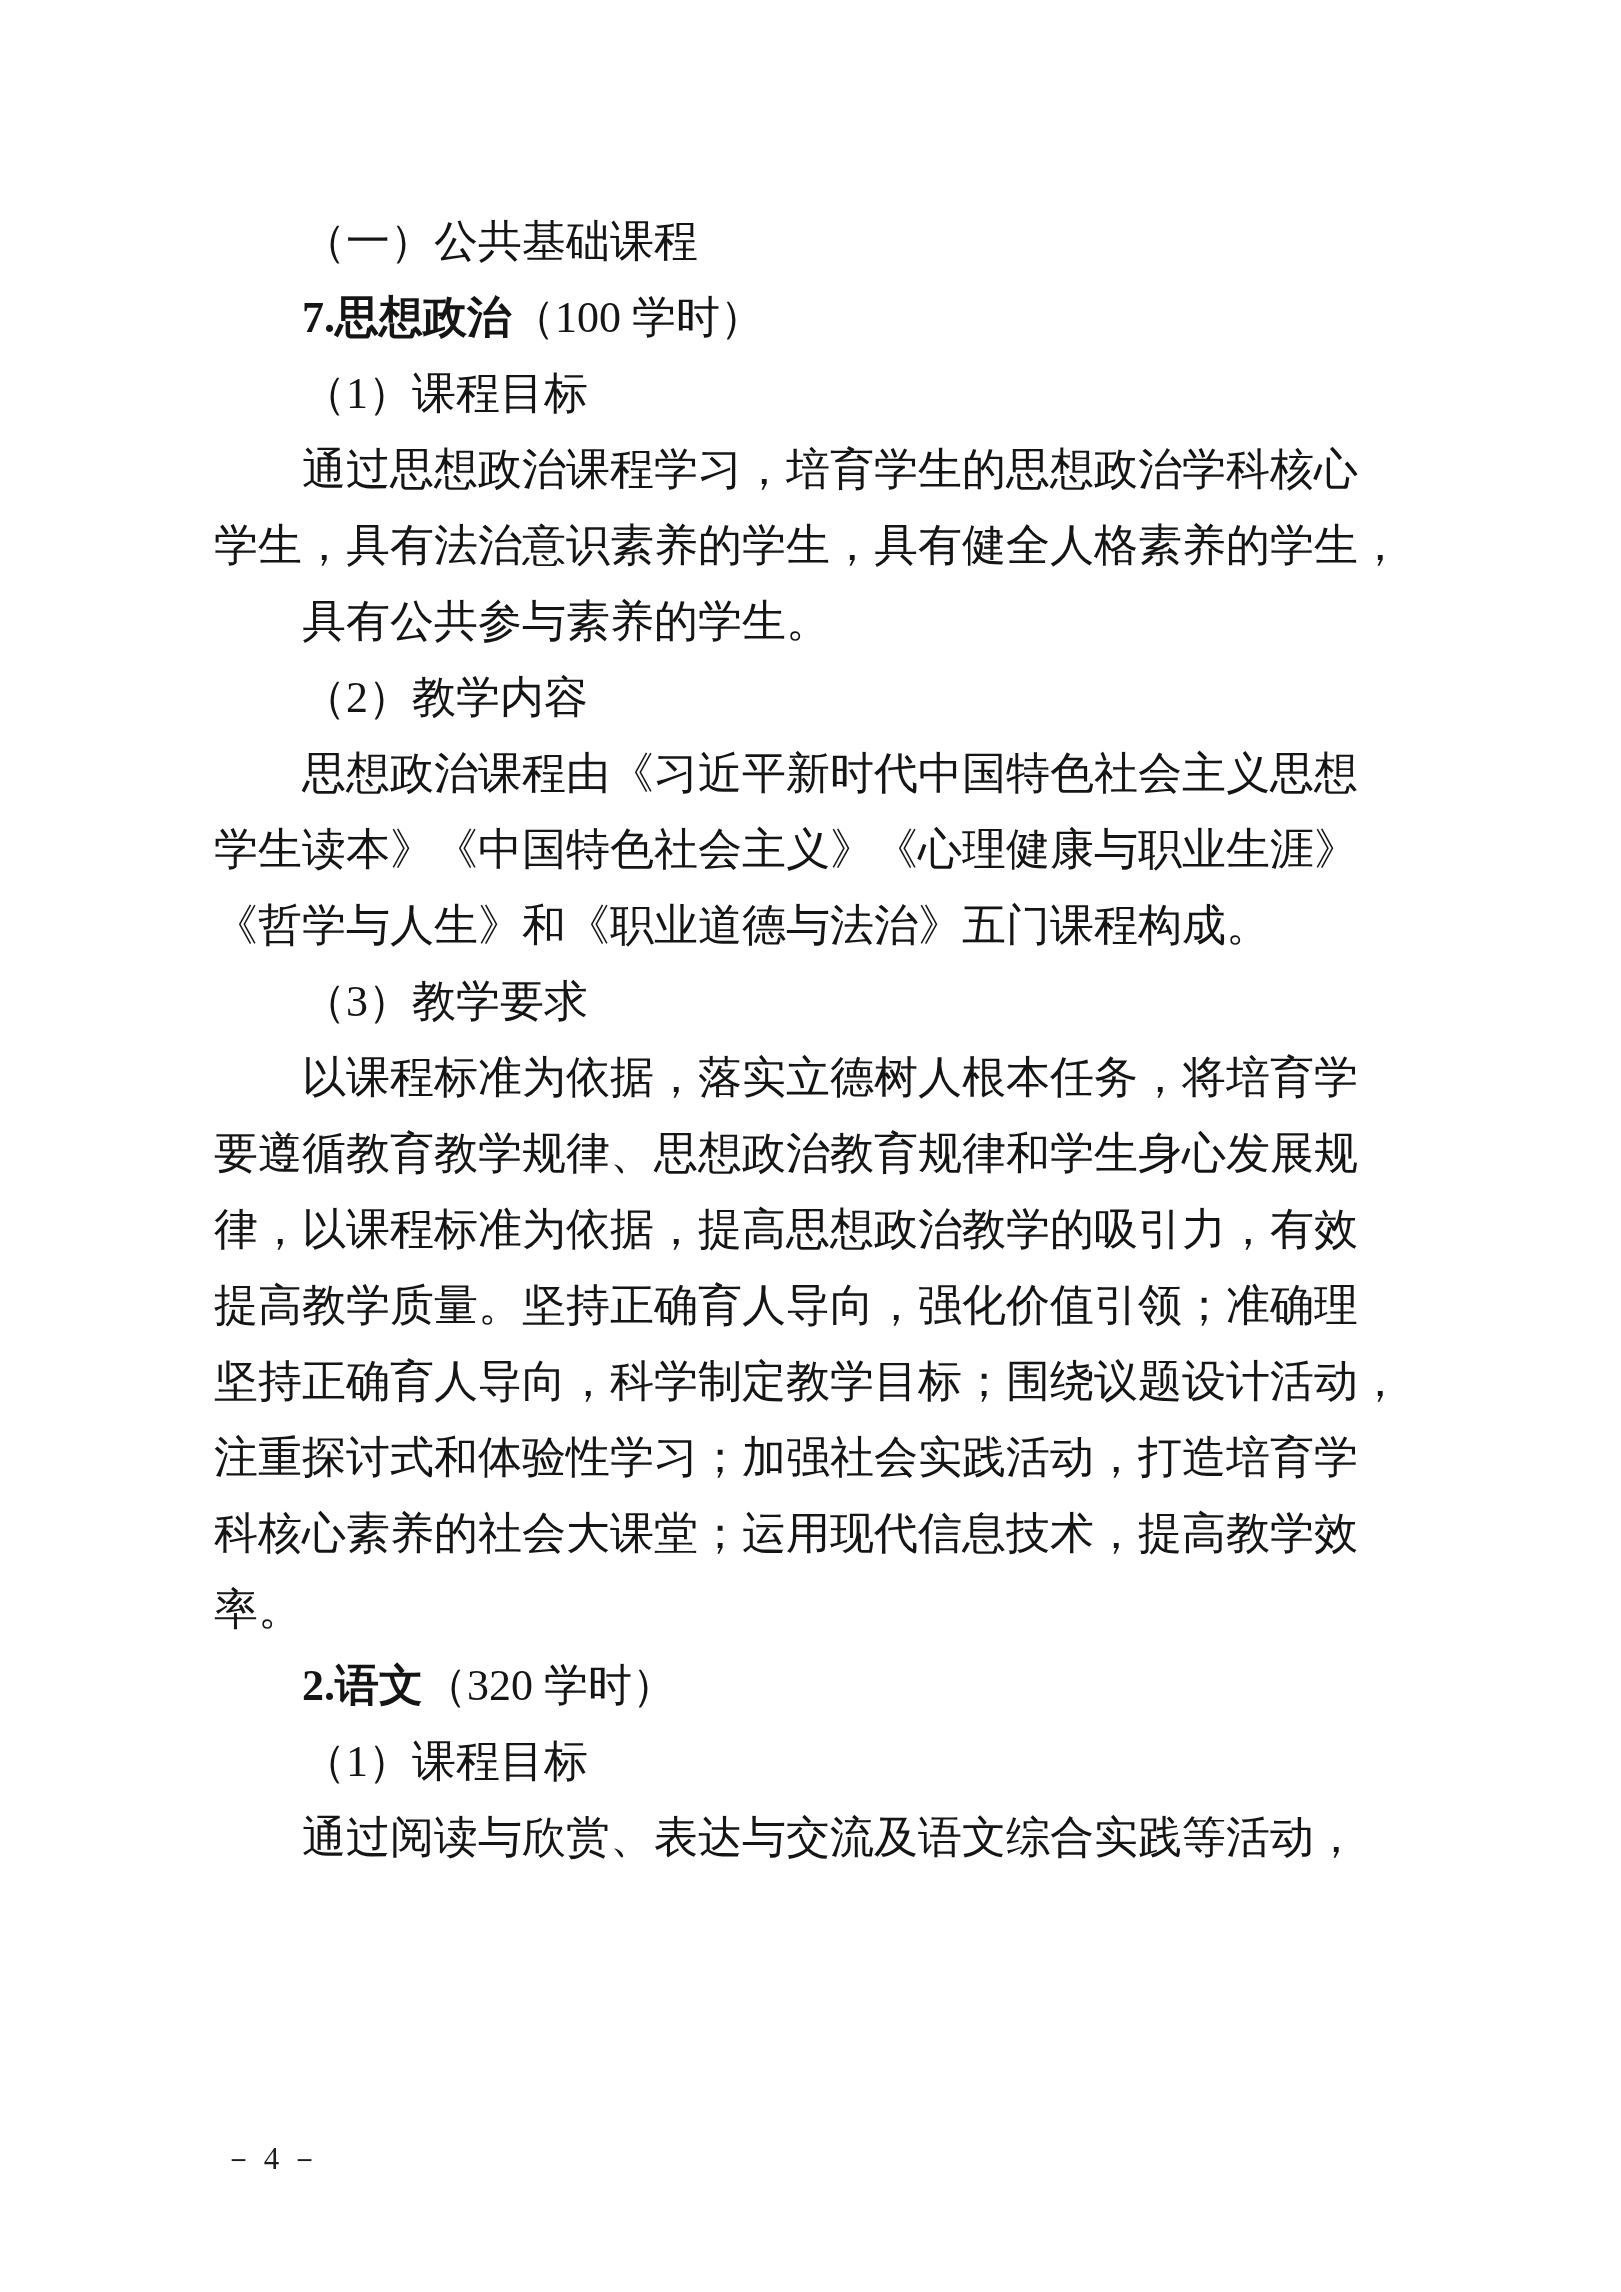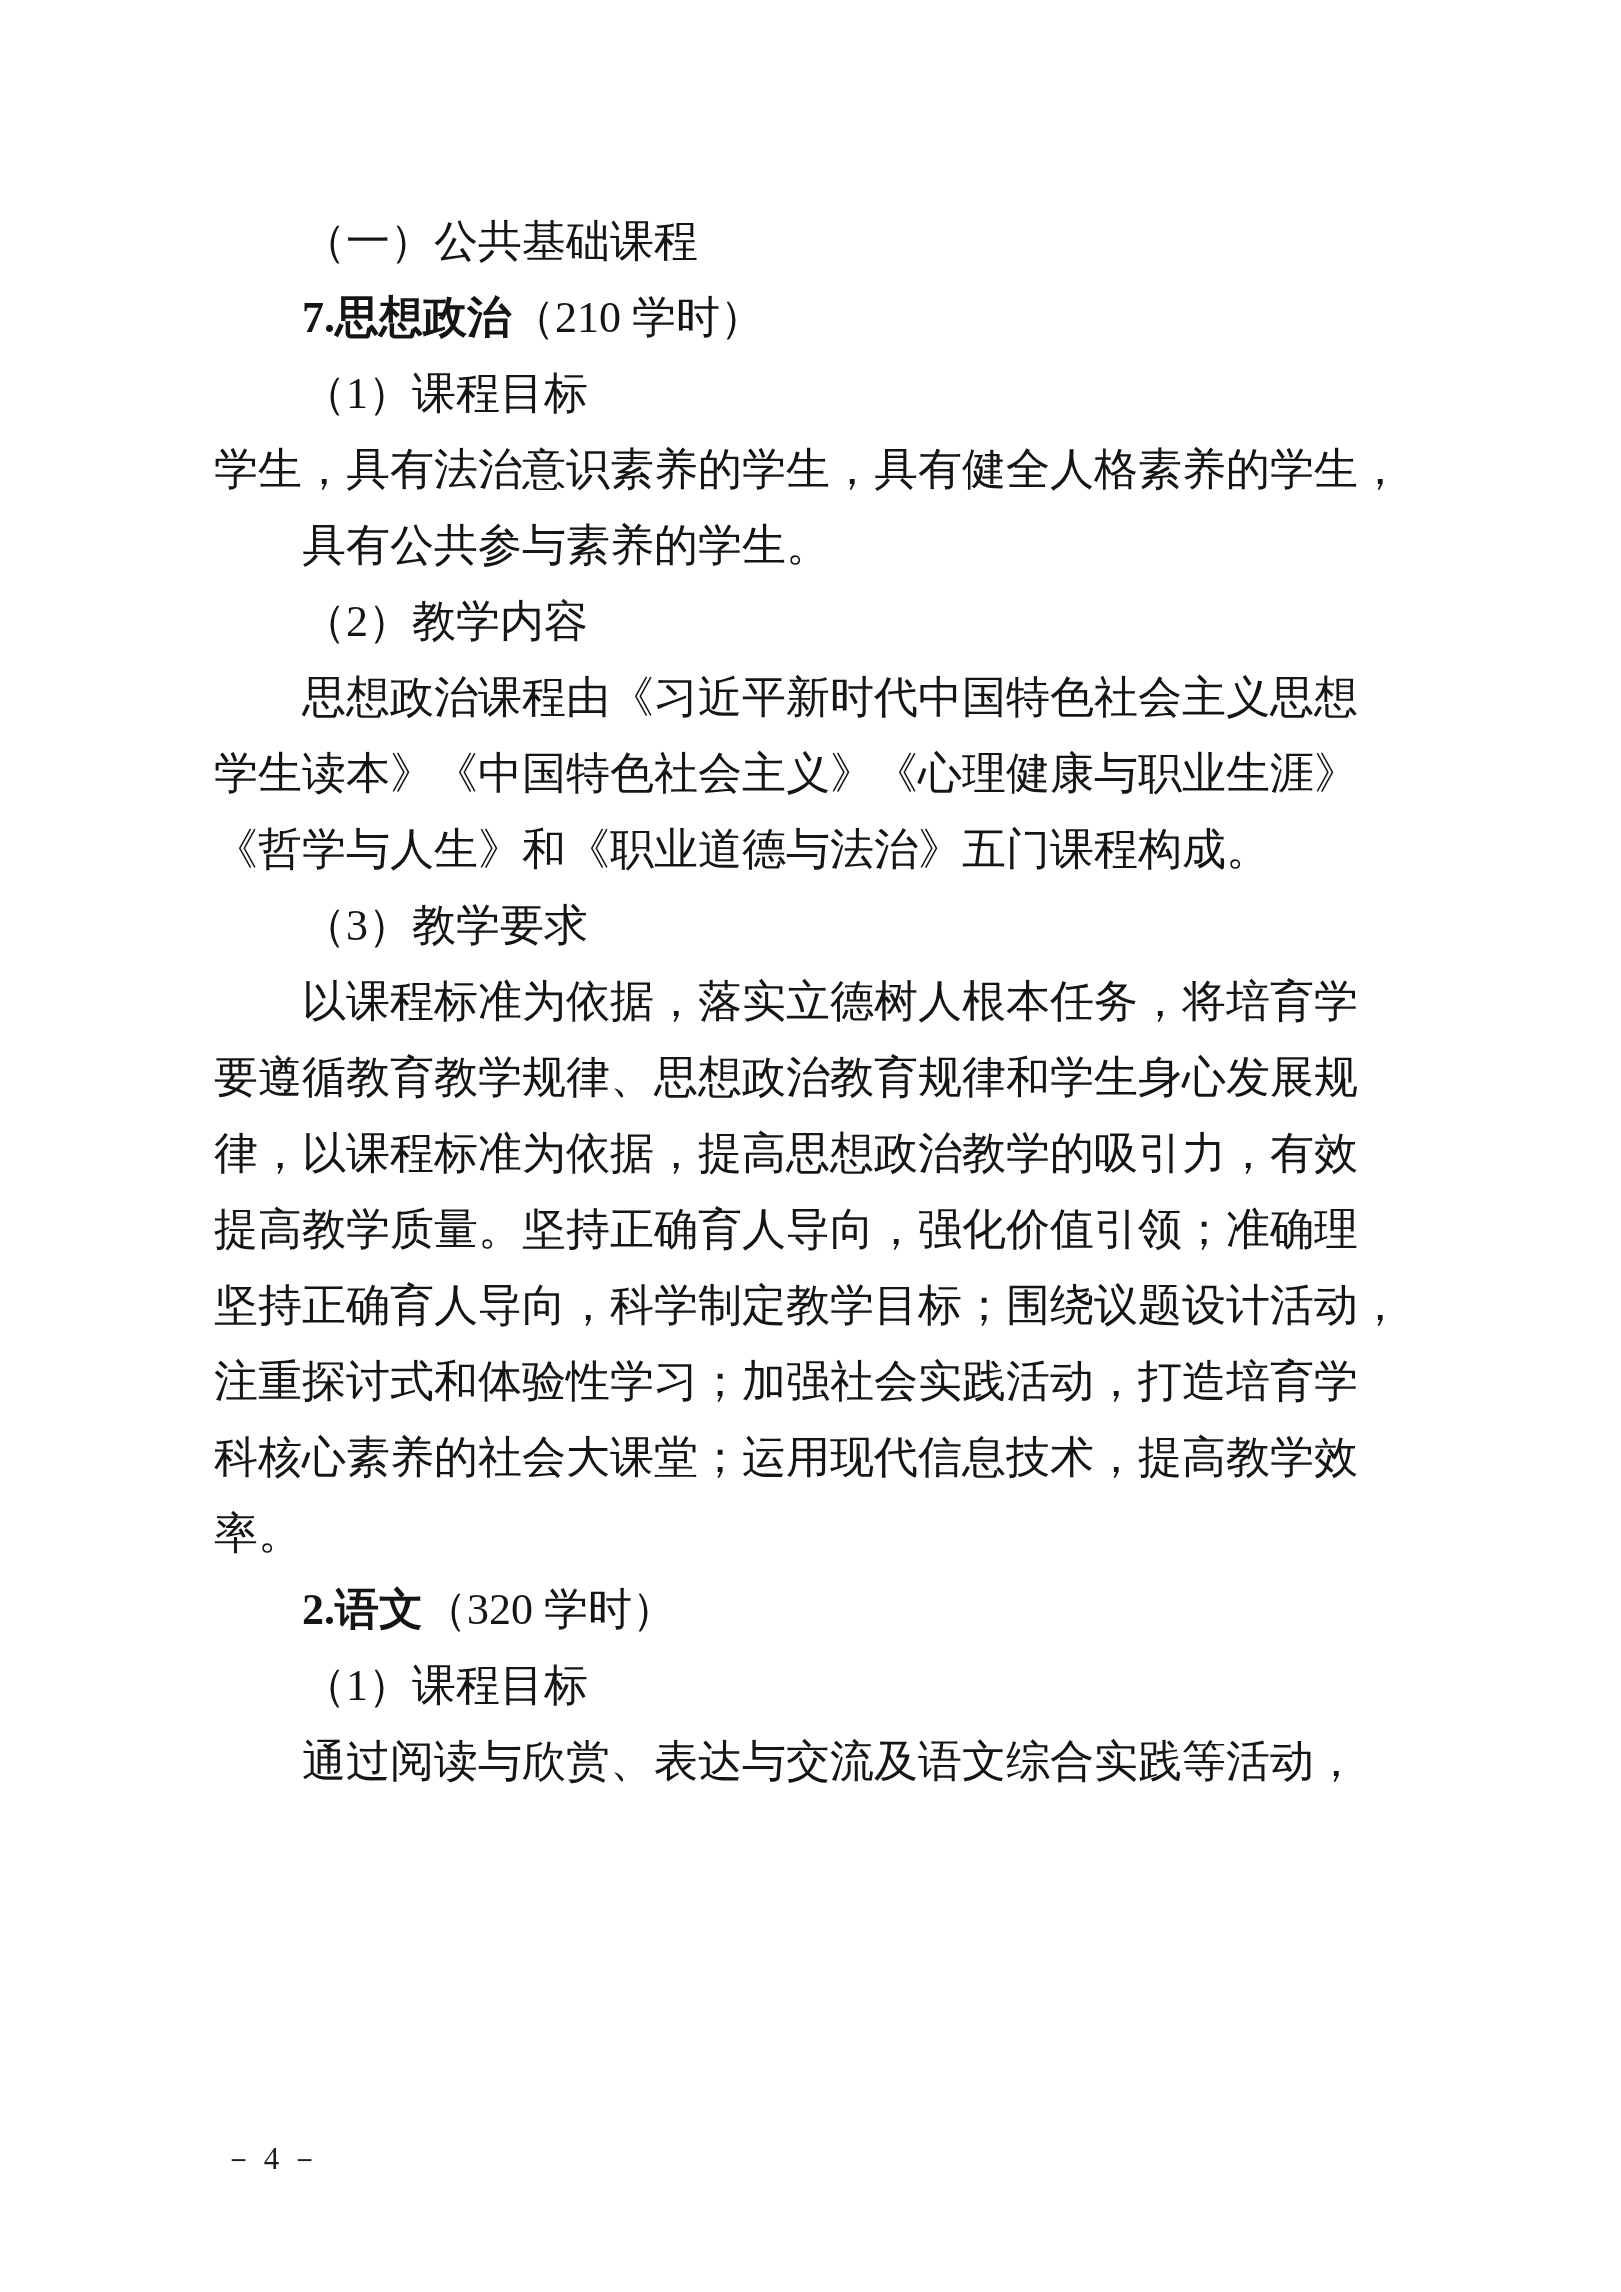--- a/index.html
+++ b/index.html
@@ -41,24 +41,25 @@
 </style>
 </head>
 <body>
 
 <div class="page">
 
   <div class="text-block">
 
     <div class="line indent"><span>（一）公共基础课程</span></div>
 
-    <div class="line indent"><span class="b">7.思想政治</span><span>（210 学时）</span></div>
+    <div class="line indent"><span class="b">7.思想政治</span><span>（100 学时）</span></div>
 
     <div class="line indent"><span>（1）课程目标</span></div>
 
+    <div class="line indent"><span>通过思想政治课程学习，培育学生的思想政治学科核心</span></div>
     <div class="line"><span>学生，具有法治意识素养的学生，具有健全人格素养的学生，</span></div>
     <div class="line indent"><span>具有公共参与素养的学生。</span></div>
 
     <div class="line indent"><span>（2）教学内容</span></div>
 
     <div class="line indent"><span>思想政治课程由《习近平新时代中国特色社会主义思想</span></div>
     <div class="line"><span>学生读本》《中国特色社会主义》《心理健康与职业生涯》</span></div>
     <div class="line"><span>《哲学与人生》和《职业道德与法治》五门课程构成。</span></div>
 
     <div class="line indent"><span>（3）教学要求</span></div>

